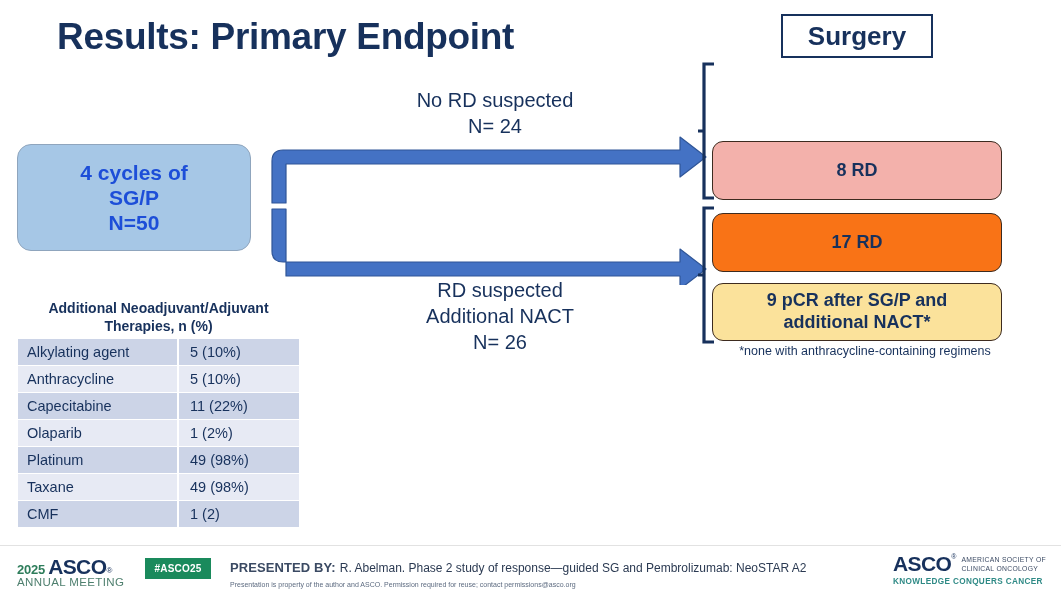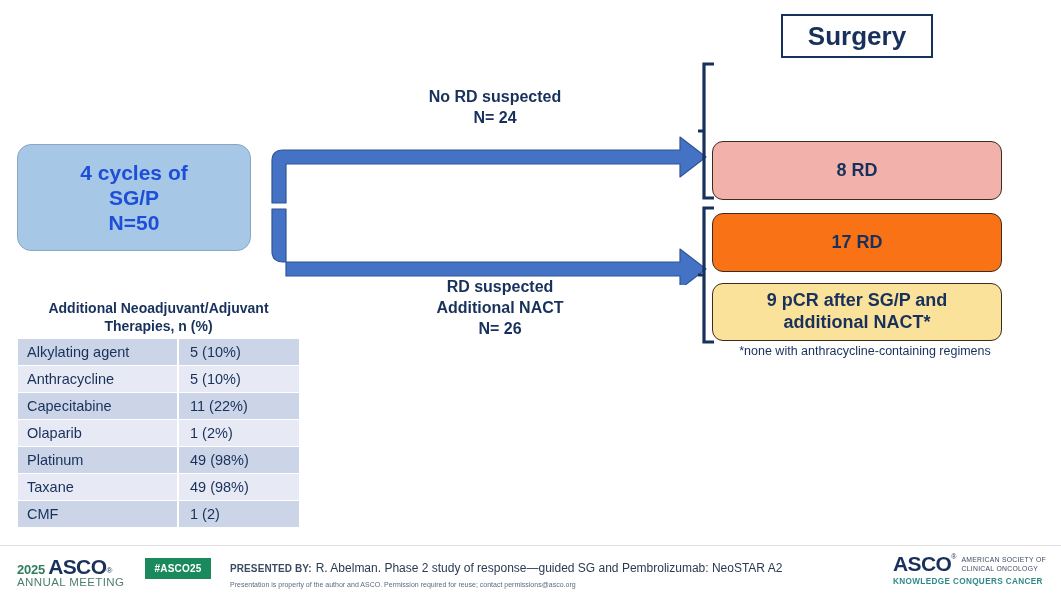--- a/index.html
+++ b/index.html
@@ -38,21 +38,21 @@
     font-size:21px; font-weight:bold; color:#1d4ed8; line-height:1.2;
     text-align:center;
   }
 
   
   #flow-arrows{position:absolute; left:250px; top:125px; width:460px; height:160px;}
 
   
   .branch-label{
     position:absolute; text-align:center;
-    font-size:16px; font-weight:bold; color:#17315c; line-height:1.3;
+    font-size:20px; font-weight:normal; color:#17315c; line-height:1.3;
   }
   #label-upper{ left:380px; top:87px; width:230px; }
   #label-lower{ left:380px; top:277px; width:240px; }
 
   
   #brackets{position:absolute; left:698px; top:62px; width:24px; height:282px;}
 
   
   .outcome{
     position:absolute; left:712px; width:288px;
@@ -99,36 +99,37 @@
 
   #hashtag-badge{
     position:absolute; left:145px; top:558px;
     width:66px; height:21px; background:#1a8a5c;
     display:flex; align-items:center; justify-content:center;
     color:#ffffff; font-size:10px; font-weight:bold; letter-spacing:0.2px;
   }
 
   #presented-by{position:absolute; left:230px; top:558px; width:640px;}
   .pb-line{white-space:nowrap;}
-  .pb-tag{font-size:10px; font-weight:bold; color:#3b4a63; letter-spacing:0.1px;}
+  .pb-tag{font-size:13px; font-weight:bold; color:#3b4a63; letter-spacing:0.1px;}
   .pb-text{font-size:12px; color:#2b3a52; margin-left:4px;}
   .pb-disclaimer{font-size:7px; color:#5d6b80; margin-top:5px; white-space:nowrap;}
 
   #asco-corp-logo{position:absolute; left:893px; top:553px; width:160px;}
   .corp-row{display:flex; align-items:flex-start;}
   .corp-asco{font-size:21px; font-weight:bold; color:#17315c; letter-spacing:-0.6px; line-height:1;}
   .corp-reg{font-size:7px; color:#17315c;}
   .corp-sub{font-size:6.8px; color:#3b4a63; line-height:1.35; margin-left:5px; margin-top:2px; letter-spacing:0.3px;}
   .corp-tag{font-size:8.2px; font-weight:bold; color:#2f8a86; letter-spacing:0.35px; margin-top:3px;}
 </style>
 </head>
 <body>
 
 <div class="slide">
 
+  <div id="slide-title">Results: Primary Endpoint</div>
 
   <div id="surgery-header">Surgery</div>
 
   <div id="start-box">
     <span>4 cycles of</span>
     <span>SG/P</span>
     <span>N=50</span>
   </div>
 
   <svg id="flow-arrows" viewBox="0 0 460 160">

